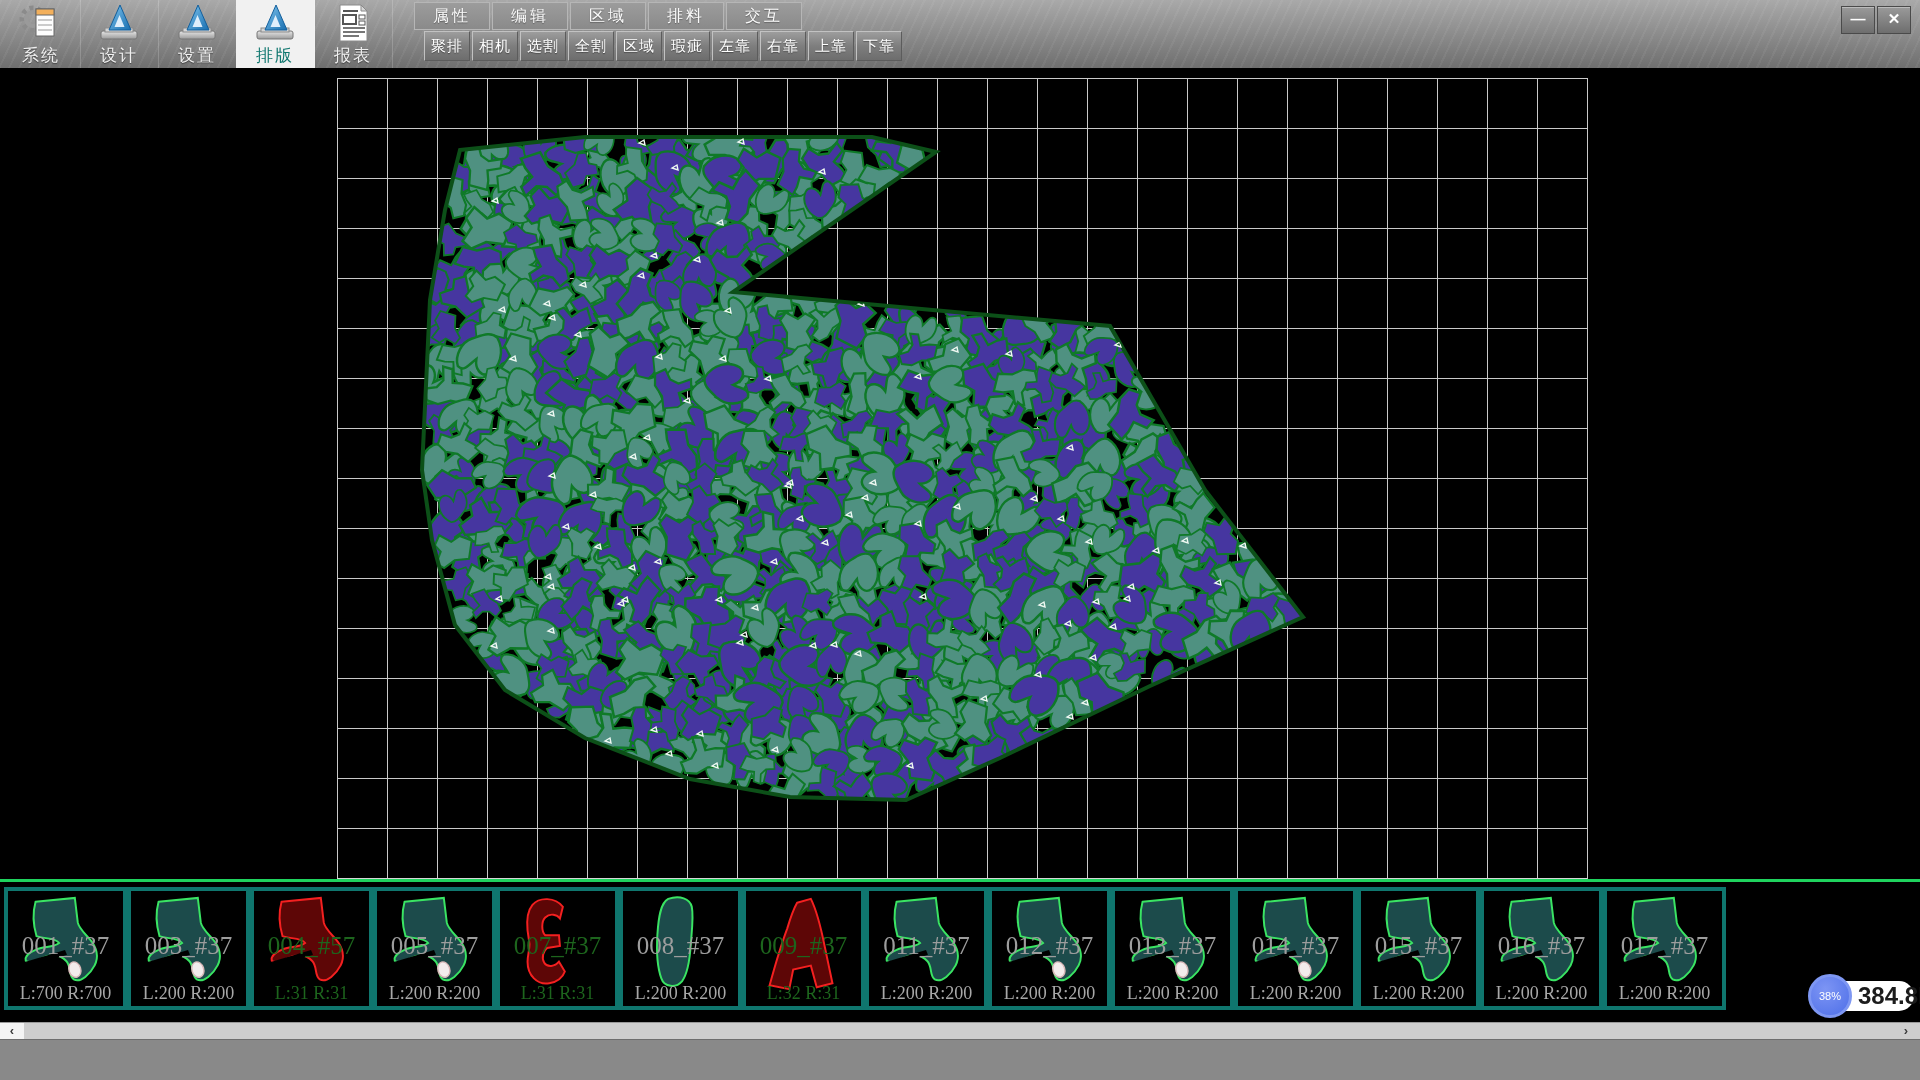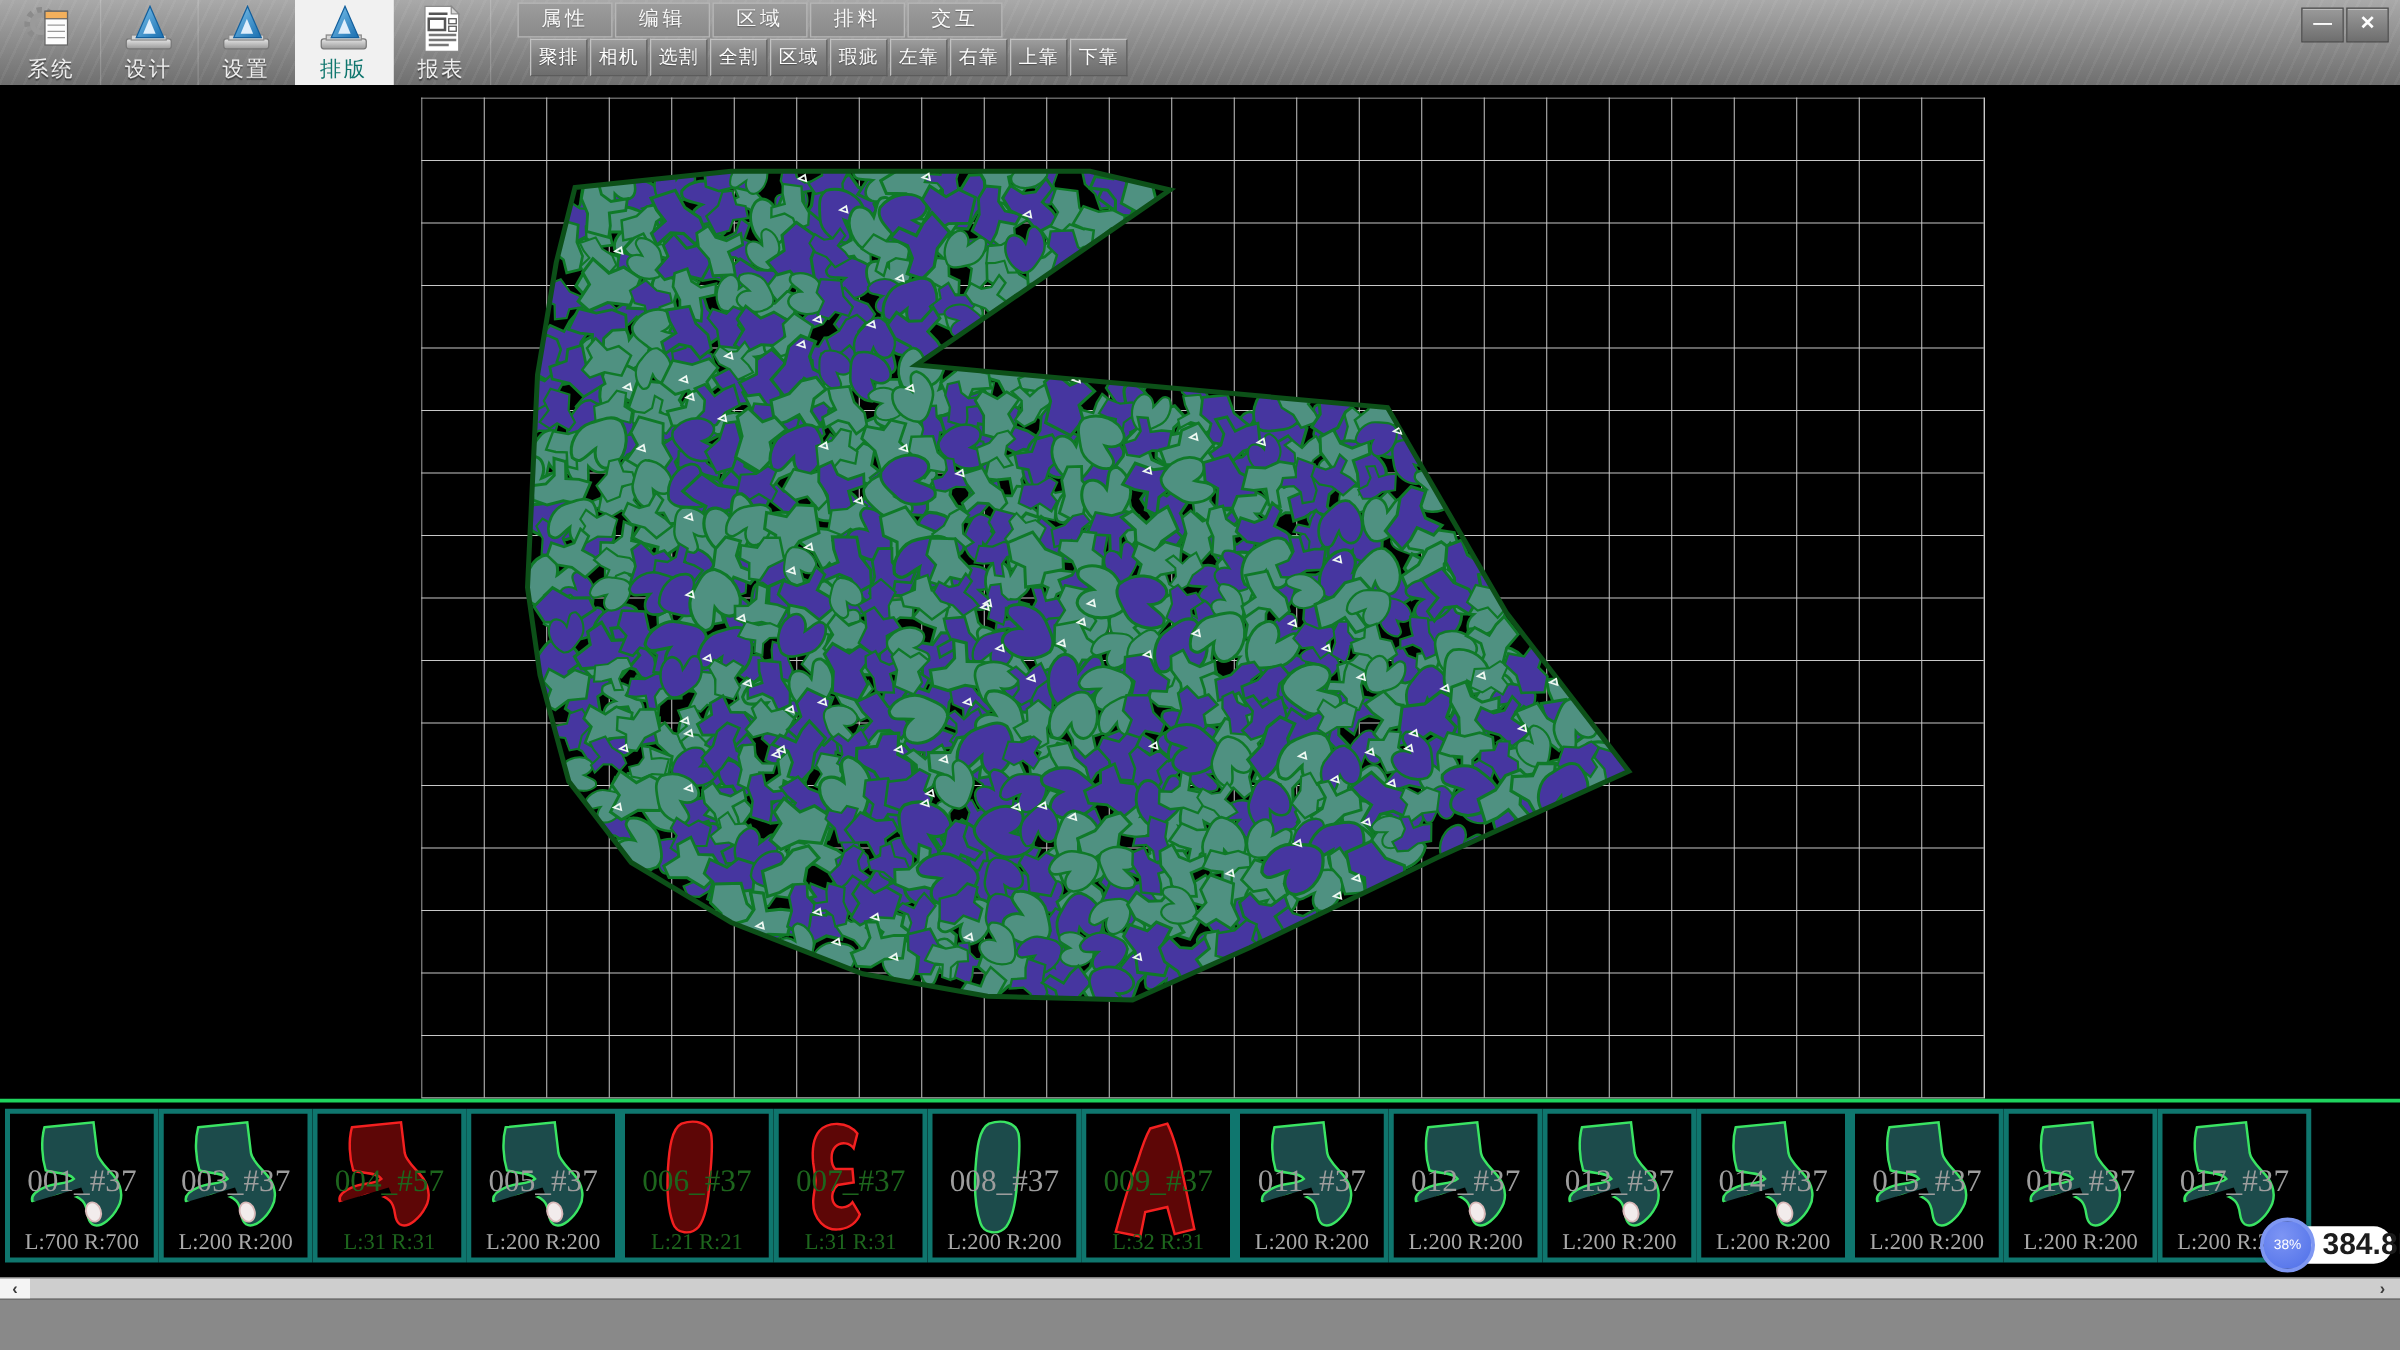--- a/index.html
+++ b/index.html
@@ -1161,27 +1161,20 @@
     <span class="shape"><svg viewBox="0 0 100 110" width="100" height="108">
               <path d="M20 9 L60 5 L63 30 C64 36 70 41 76 48 C82 55 85 65 80 74 C76 82 66 92 59 88 C53 84 57 75 51 69 C45 63 35 62 27 66 C21 69 14 72 10 69 C9 65 13 61 20 58 C28 54 38 56 44 51 C40 45 28 47 21 44 C18 34 17 20 20 9 Z" fill="#1c4b4b" stroke="#3ae463" stroke-width="2"></path>
               <path d="M10 70 L50 58 L52 63 L14 76 Z" fill="#000"></path>
               <ellipse cx="60" cy="78" rx="6" ry="8" transform="rotate(-18 60 78)" fill="#f2ecec" stroke="#d8b8b8" stroke-width="1.5"></ellipse>
             </svg></span>
     <div class="plabel">005_#37</div>
     <div class="pcount">L:200 R:200</div>
   </div>
         <div class="cell red">
     <span class="shape"><svg viewBox="0 0 100 110" width="100" height="108">
-              <path d="M38 6 C50 2 60 6 62 14 C64 24 62 38 61 52 C60 68 58 82 52 90 C46 97 34 96 31 87 C27 76 26 58 27 42 C28 26 30 10 38 6 Z" fill="#5d0606" stroke="#f42020" stroke-width="2"></path>
-            </svg></span>
-    <div class="plabel">006_#37</div>
-    <div class="pcount">L:21 R:21</div>
-  </div>
-        <div class="cell red">
-    <span class="shape"><svg viewBox="0 0 100 110" width="100" height="108">
               <path d="M56 14 C48 4 32 4 25 12 C20 18 19 28 20 38 L22 52 C22 58 20 64 20 70 C20 84 30 94 42 92 C50 91 56 86 58 80 L52 70 C48 75 40 76 37 71 C34 66 36 59 40 56 L53 54 L52 43 L38 43 C34 39 34 29 38 25 C43 20 50 22 53 26 Z" fill="#5d0606" stroke="#f42020" stroke-width="2"></path>
             </svg></span>
     <div class="plabel">007_#37</div>
     <div class="pcount">L:31 R:31</div>
   </div>
         <div class="cell teal">
     <span class="shape"><svg viewBox="0 0 100 110" width="100" height="108">
               <path d="M38 6 C50 2 60 6 62 14 C64 24 62 38 61 52 C60 68 58 82 52 90 C46 97 34 96 31 87 C27 76 26 58 27 42 C28 26 30 10 38 6 Z" fill="#1c4b4b" stroke="#3ae463" stroke-width="2"></path>
             </svg></span>
     <div class="plabel">008_#37</div>

